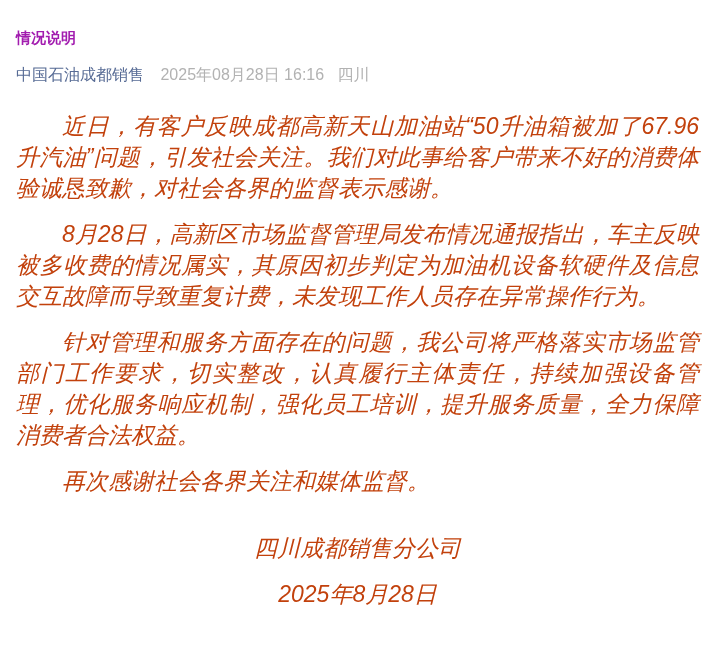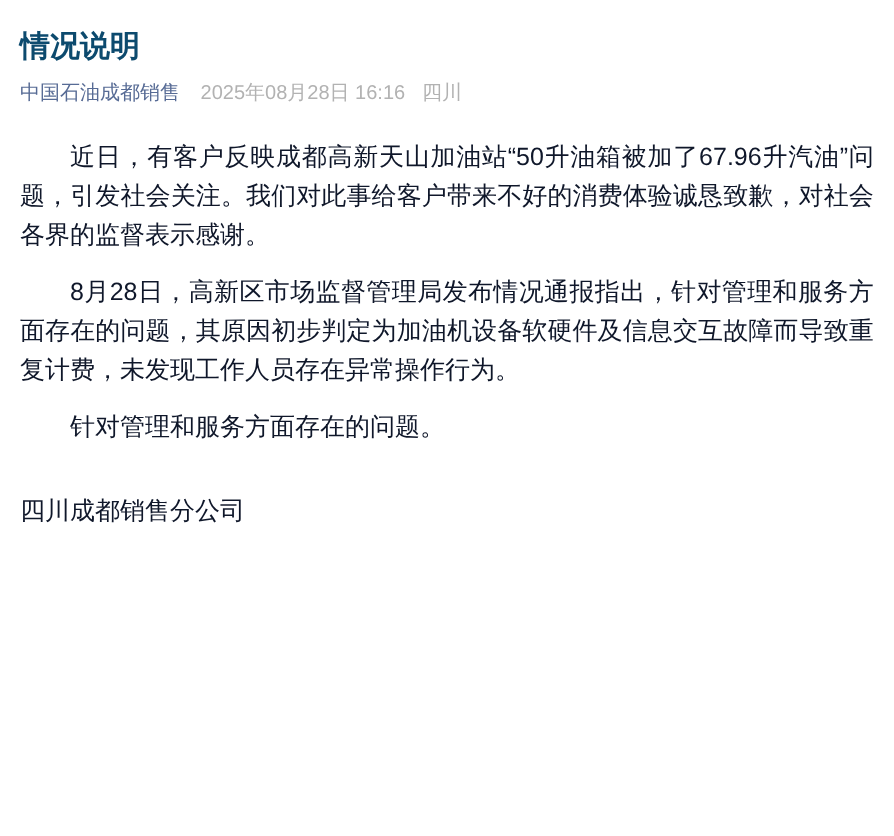--- a/index.html
+++ b/index.html
@@ -11,51 +11,52 @@
     overflow: hidden;
     font-family: "Liberation Sans", "DejaVu Sans", sans-serif;
   }
   .page {
     box-sizing: border-box;
     width: 715px;
     height: 669px;
     padding: 16px 16px 0 16px;
   }
   .title {
-    font-size: 24px;
+    font-size: 15px;
     font-weight: 700;
-    color: #0c4a6e;
+    color: #a21caf;
     line-height: 31px;
     margin: 6px 0 11px 0;
   }
   .byline {
     font-size: 16px;
     line-height: 21px;
     margin: 0 0 26px 0;
     white-space: nowrap;
   }
   .byline .account {
     color: #576b95;
     margin-right: 12px;
     cursor: pointer;
   }
   .byline .meta {
     color: #b2b2b2;
     margin-right: 9px;
   }
   .content p {
-    font-size: 20px;
-    color: #0f172a;
+    font-size: 23px;
+    color: #c2410c;
     line-height: 31px;
     text-align: justify;
     text-indent: 2em;
     margin: 0 0 15px 0;
+    font-style: italic;
   }
   .content p.sig {
-    text-align: left;
+    text-align: center;
     text-indent: 0;
   }
   .content p.sig-company {
     margin-top: 36px;
     margin-bottom: 15px;
   }
   .content p.sig-date {
     margin-bottom: 0;
   }
 </style>
@@ -67,19 +68,21 @@
   <h1 class="title">情况说明</h1>
 
   <div class="byline">
     <span class="account">中国石油成都销售</span>
     <span class="meta">2025年08月28日 16:16</span>
     <span class="meta">四川</span>
   </div>
 
   <div class="content">
     <p>近日，有客户反映成都高新天山加油站“50升油箱被加了67.96升汽油”问题，引发社会关注。我们对此事给客户带来不好的消费体验诚恳致歉，对社会各界的监督表示感谢。</p>
-    <p>8月28日，高新区市场监督管理局发布情况通报指出，针对管理和服务方面存在的问题，其原因初步判定为加油机设备软硬件及信息交互故障而导致重复计费，未发现工作人员存在异常操作行为。</p>
-    <p>针对管理和服务方面存在的问题。</p>
+    <p>8月28日，高新区市场监督管理局发布情况通报指出，车主反映被多收费的情况属实，其原因初步判定为加油机设备软硬件及信息交互故障而导致重复计费，未发现工作人员存在异常操作行为。</p>
+    <p>针对管理和服务方面存在的问题，我公司将严格落实市场监管部门工作要求，切实整改，认真履行主体责任，持续加强设备管理，优化服务响应机制，强化员工培训，提升服务质量，全力保障消费者合法权益。</p>
+    <p>再次感谢社会各界关注和媒体监督。</p>
 
     <p class="sig sig-company">四川成都销售分公司</p>
+    <p class="sig sig-date">2025年8月28日</p>
   </div>
 
 </div>
 
 </body></html>

